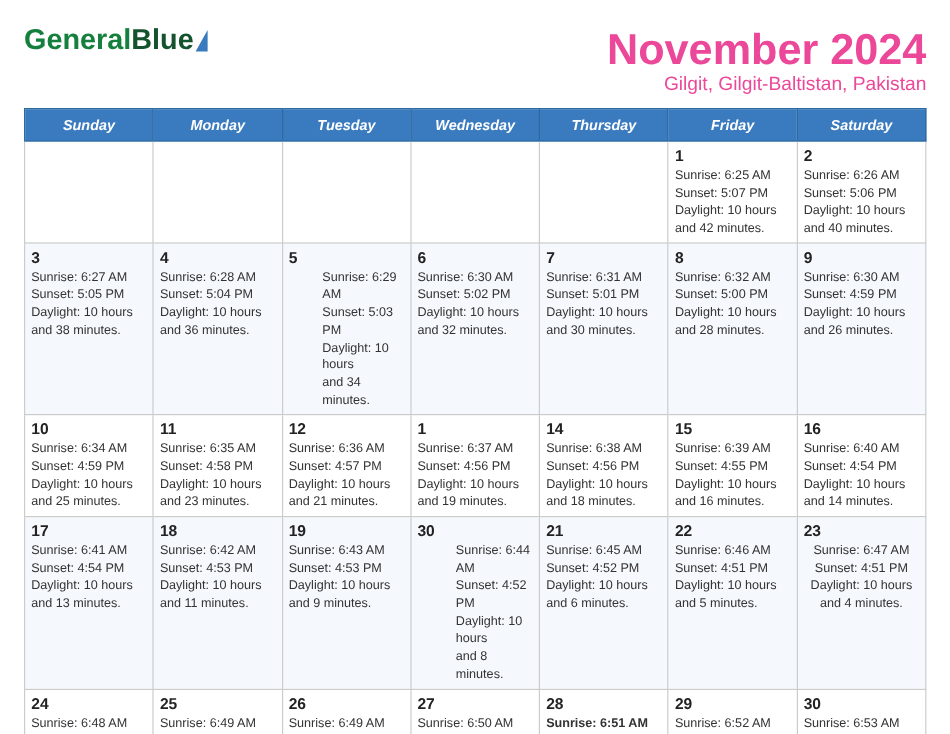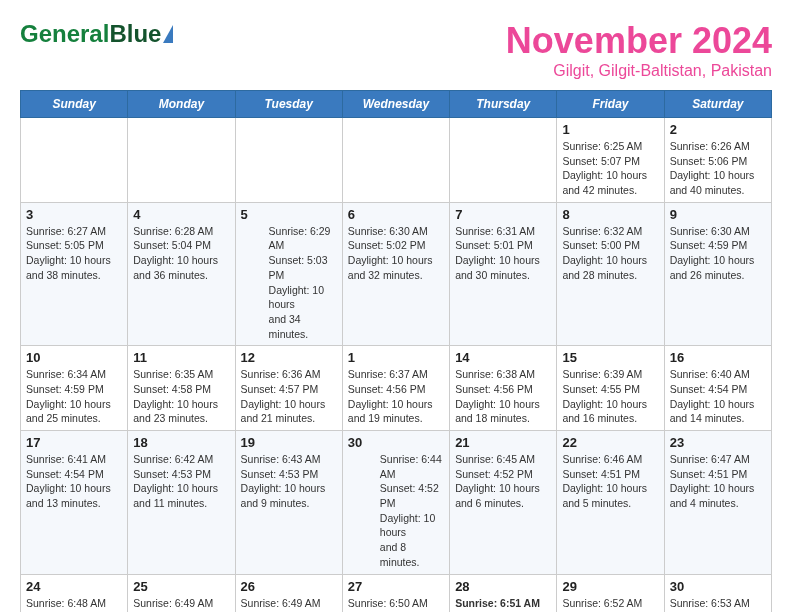--- a/index.html
+++ b/index.html
@@ -296,21 +296,21 @@
         </td>
         <td>
           <span class="day-number">22</span>
           <div class="day-info" style="white-space: pre-line;">Sunrise: 6:46 AM
 Sunset: 4:51 PM
 Daylight: 10 hours
 and 5 minutes.</div>
         </td>
         <td>
           <span class="day-number">23</span>
-          <div class="day-info" style="white-space: pre-line;">Sunrise: 6:47 AM
+          <div class="day-info" style="white-space: pre-line; text-align: center;">Sunrise: 6:47 AM
 Sunset: 4:51 PM
 Daylight: 10 hours
 and 4 minutes.</div>
         </td>
       </tr>
       <tr>
         <td>
           <span class="day-number">24</span>
           <div class="day-info" style="white-space: pre-line;">Sunrise: 6:48 AM
 Sunset: 4:50 PM

